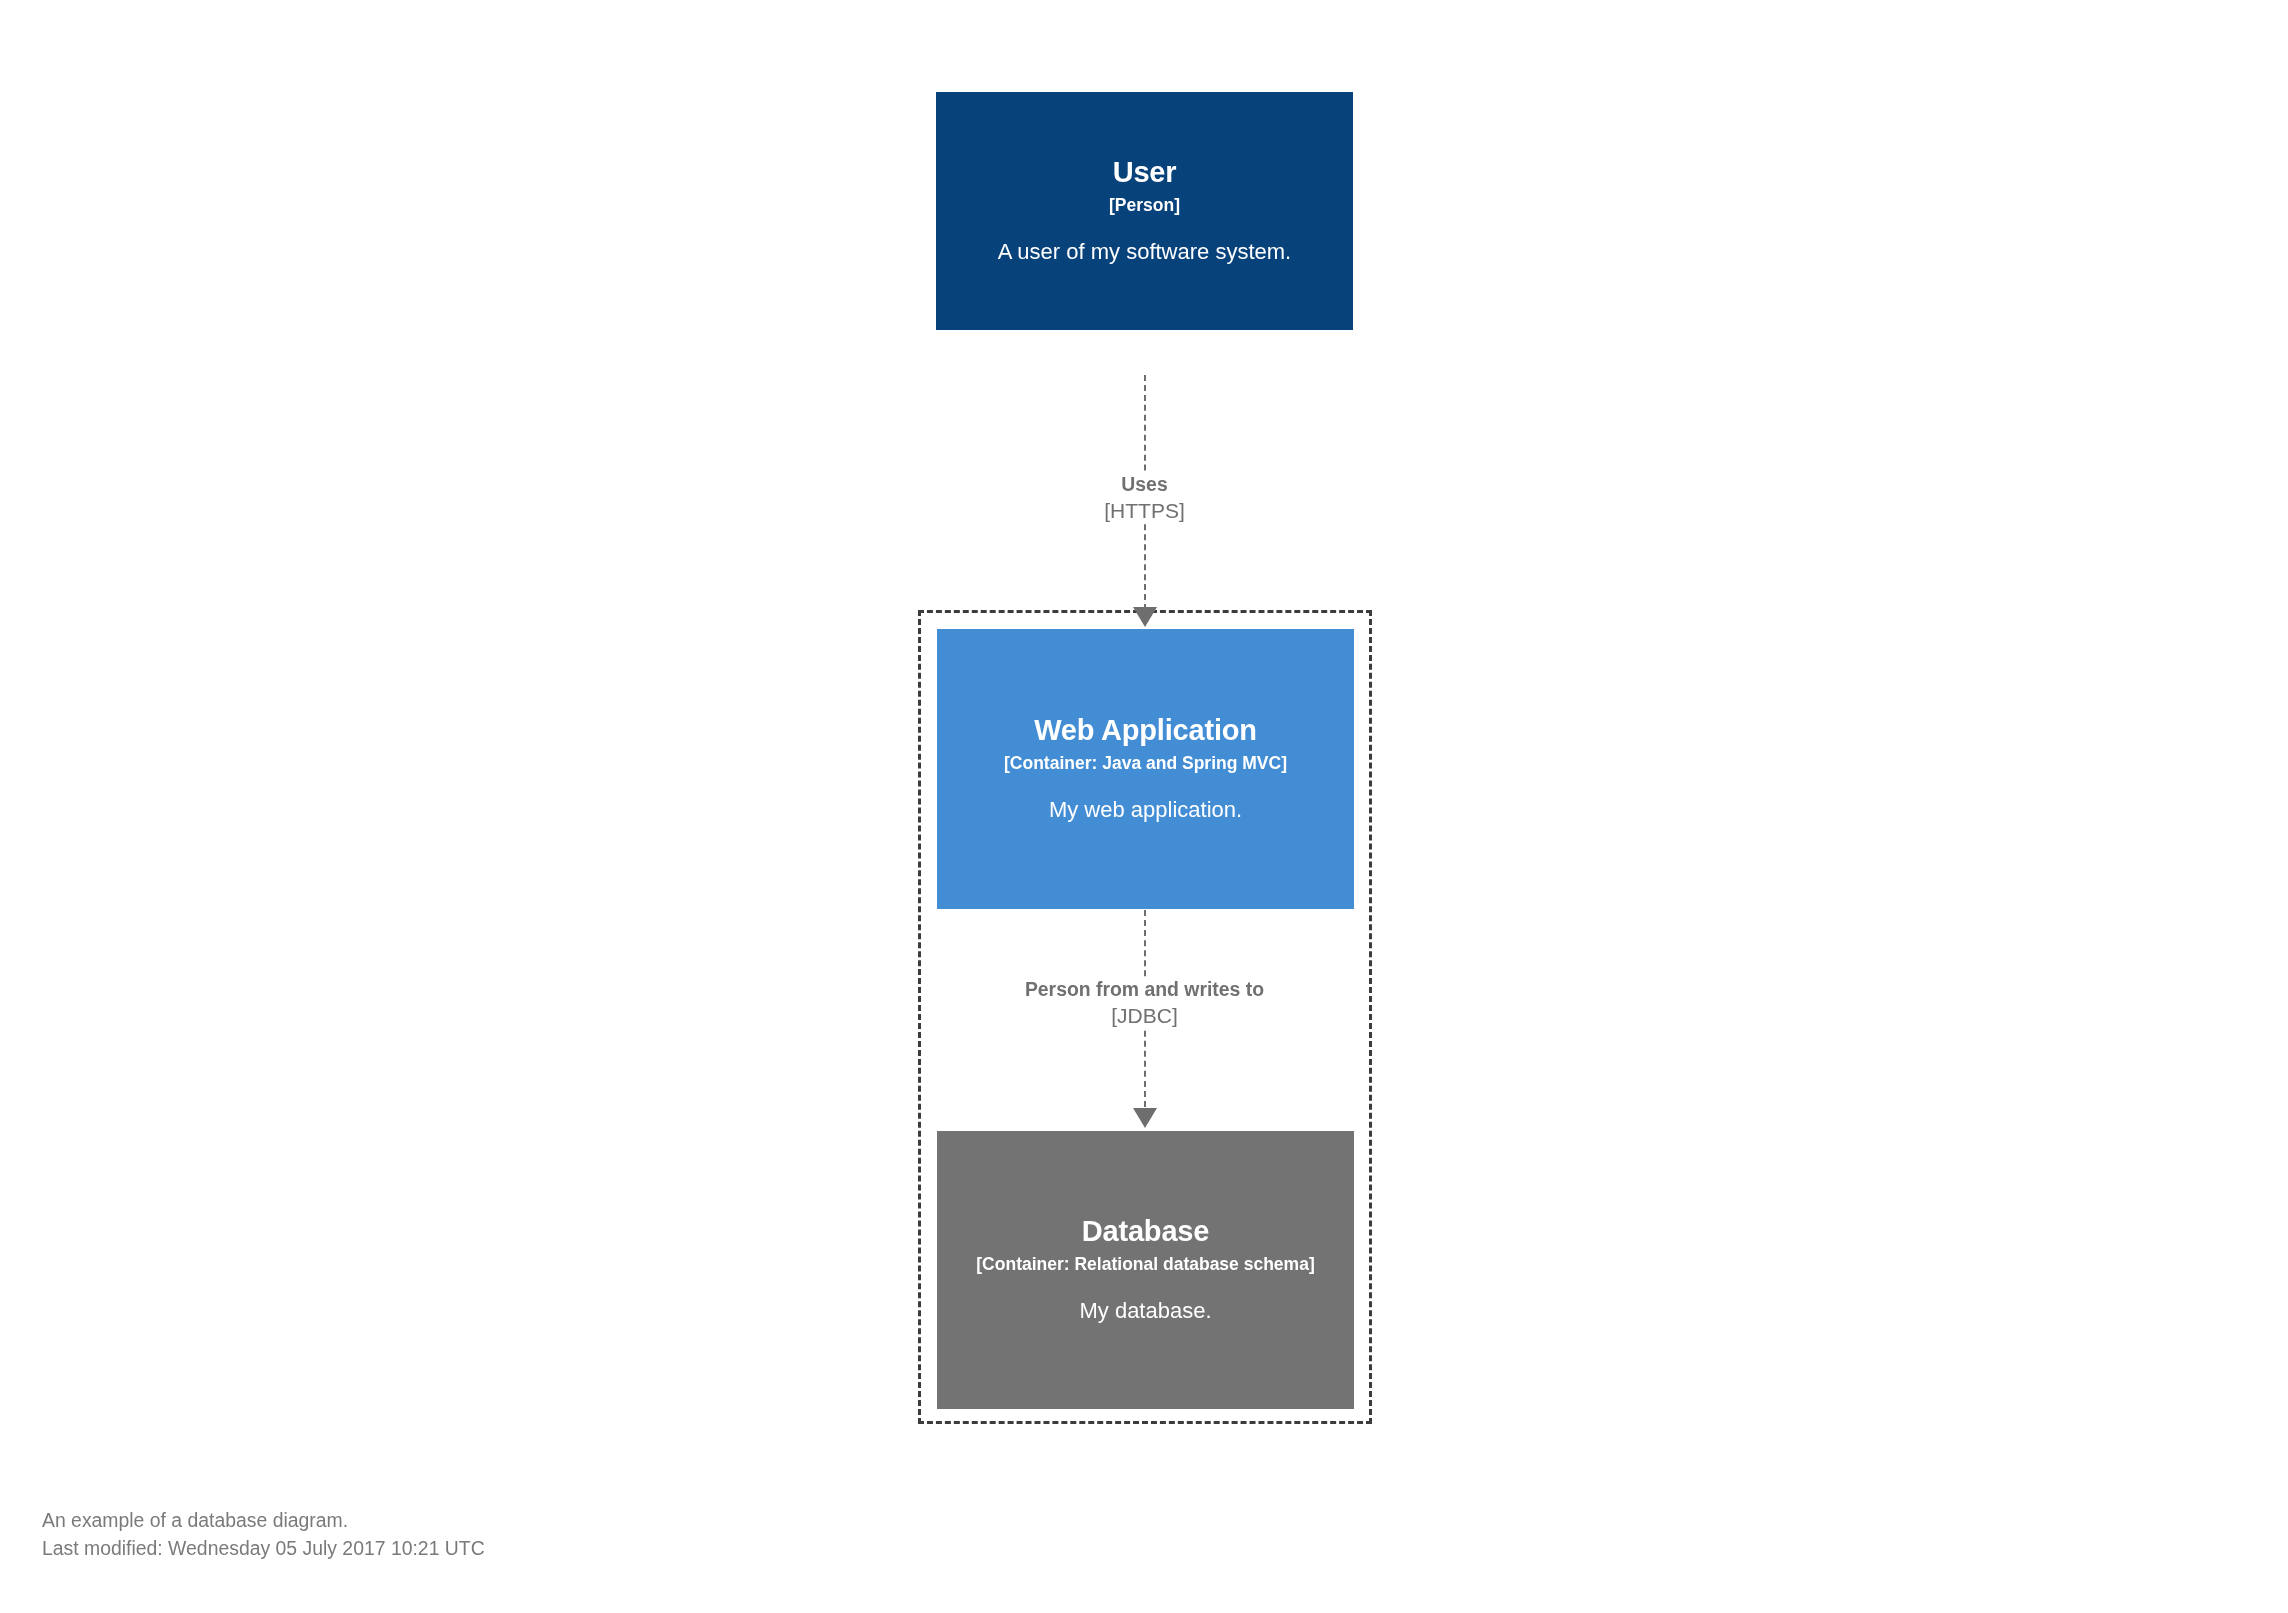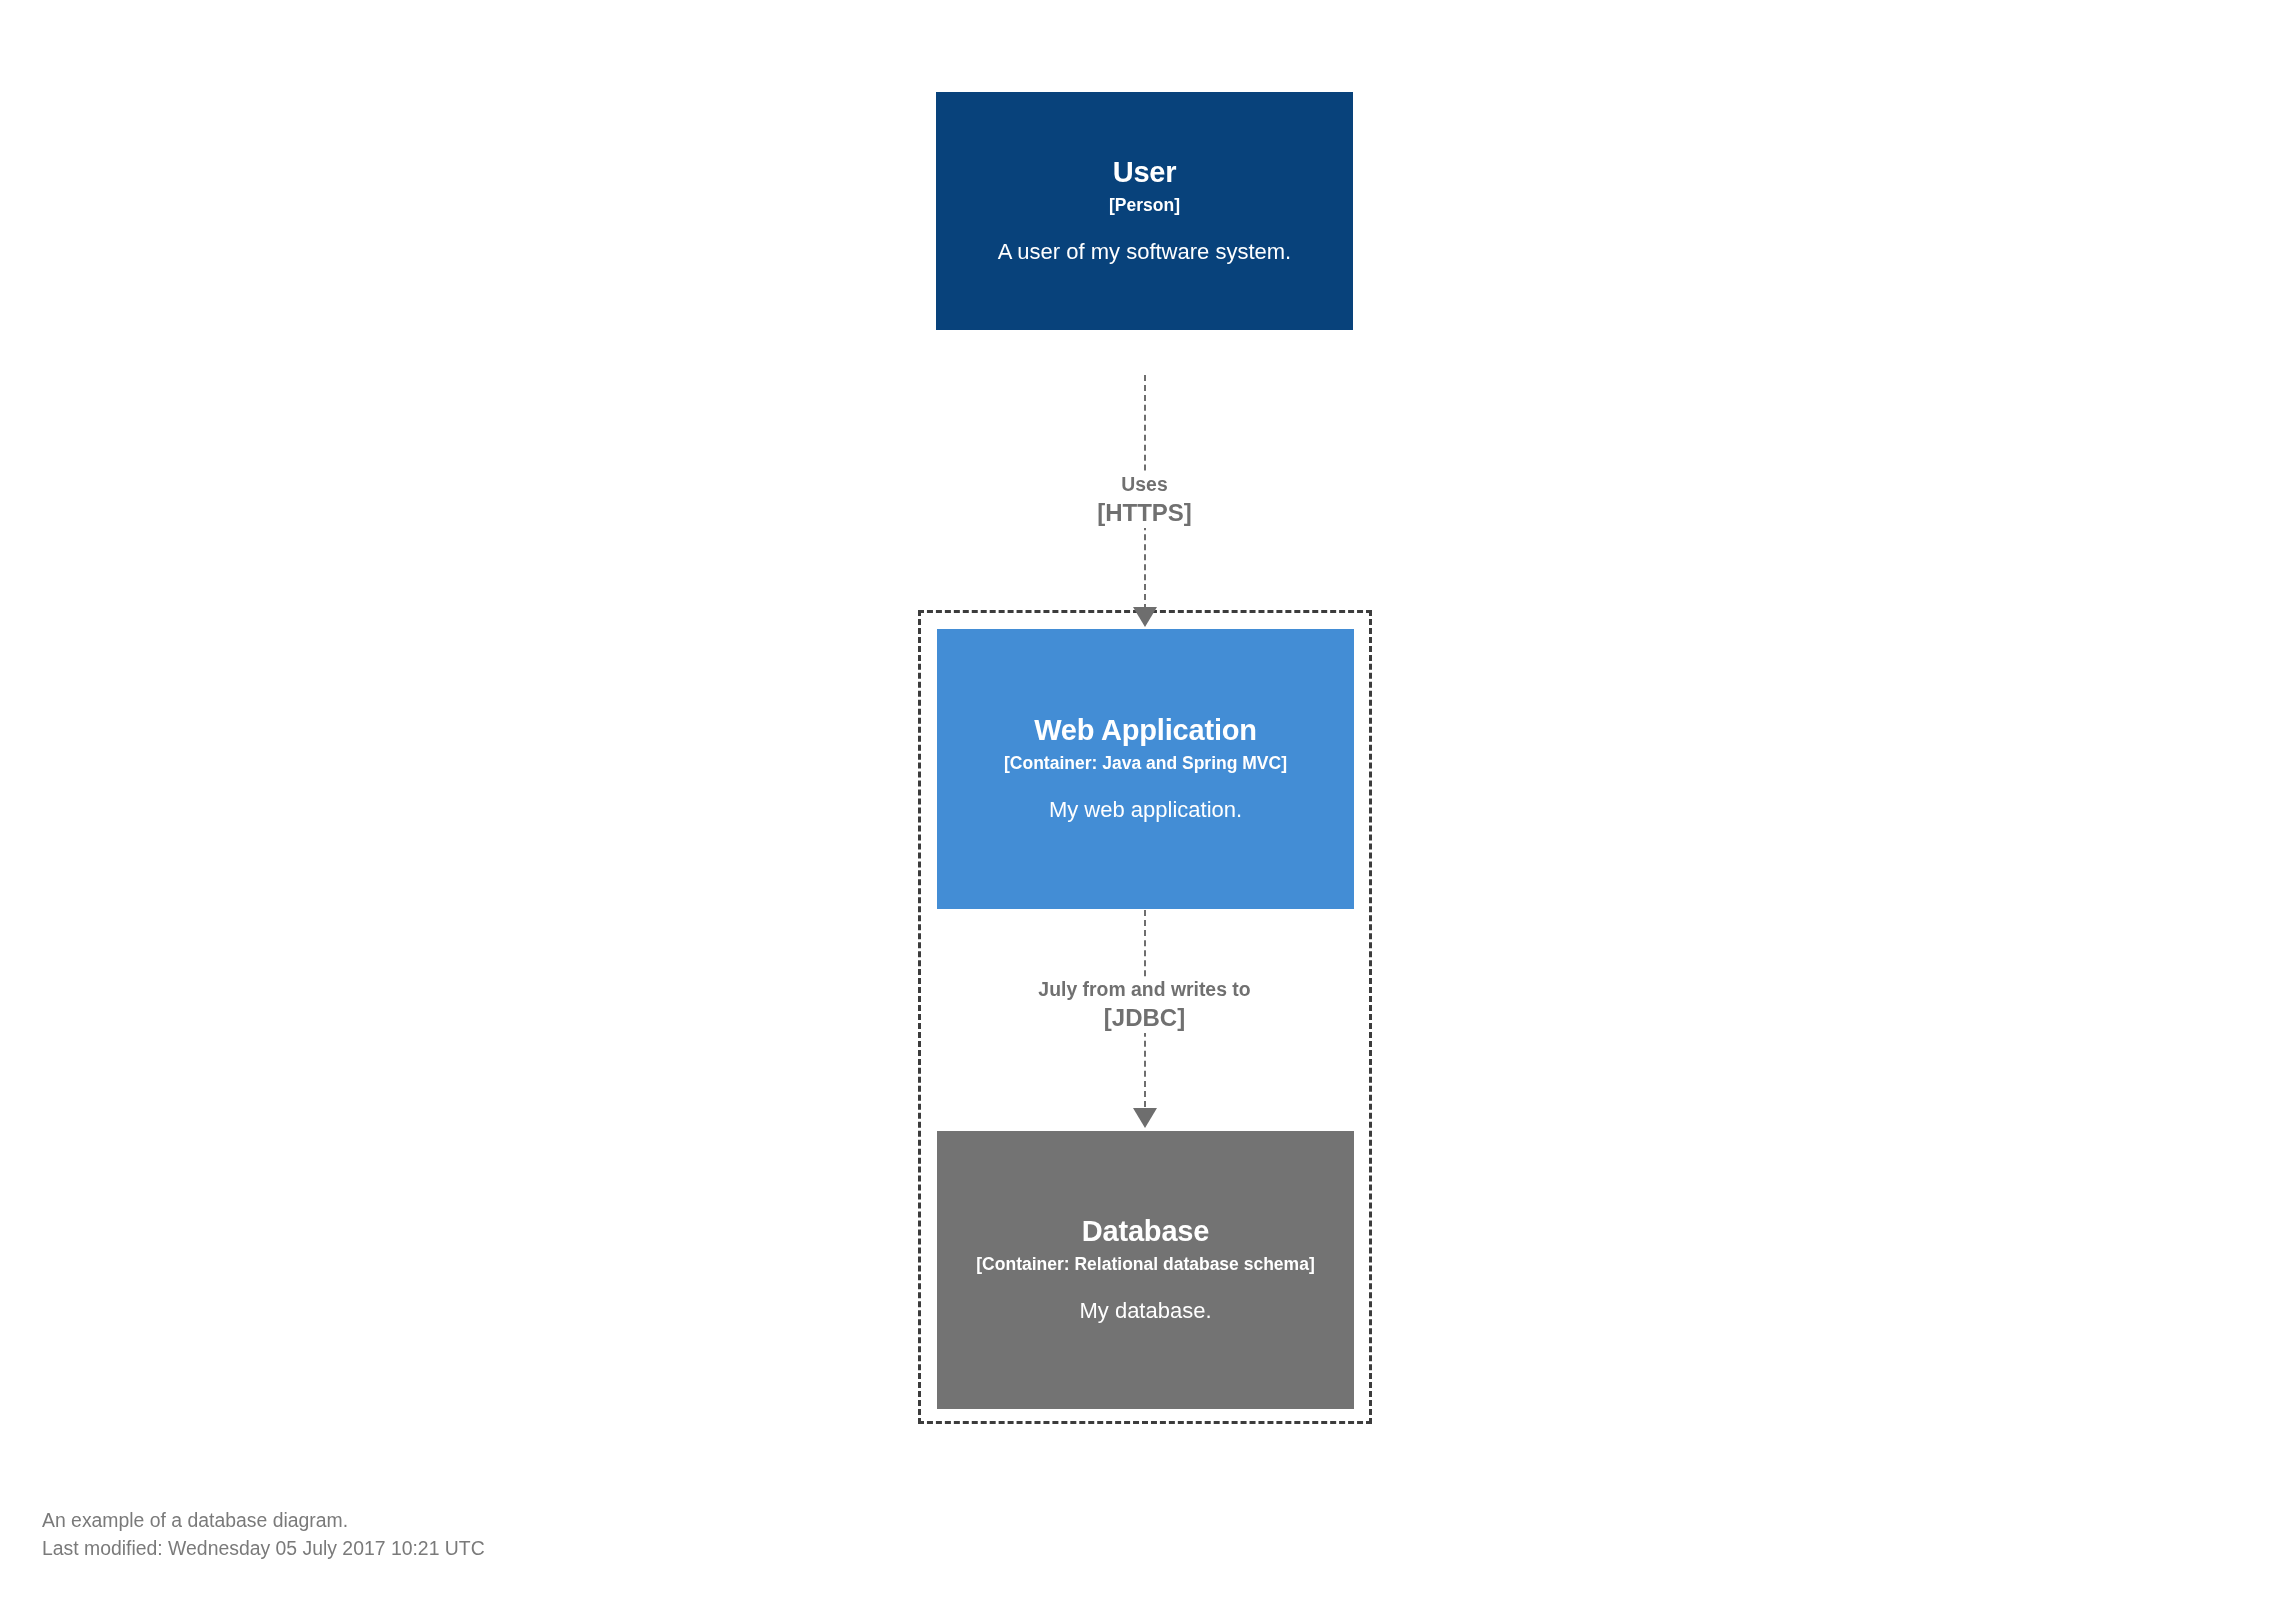--- a/index.html
+++ b/index.html
@@ -114,22 +114,22 @@
     color: #707070;
     background: #ffffff;
     line-height: 1.22;
   }
   .rel-label .rel-desc {
     font-size: 19.4px;
     font-weight: bold;
     display: block;
   }
   .rel-label .rel-tech {
-    font-size: 24px;
-    font-weight: bold;
+    font-size: 21px;
+    font-weight: normal;
     display: block;
     margin-top: 1.8px;
   }
 
   
   #rel-uses .rel-line { left: 1144px; top: 375px; height: 235px; }
   #rel-uses .rel-arrow { left: 1133px; top: 607px; }
   #rel-uses .rel-label { left: 1006px; top: 473px; width: 277px; }
 
   
@@ -184,21 +184,21 @@
   <div class="node" id="node-webapp">
     <div class="node-name">Web Application</div>
     <div class="node-type">[Container: Java and Spring MVC]</div>
     <div class="node-desc">My web application.</div>
   </div>
 
   <div class="relationship" id="rel-reads">
     <div class="rel-line"></div>
     <div class="rel-arrow"></div>
     <div class="rel-label">
-      <span class="rel-desc">July from and writes to</span>
+      <span class="rel-desc">Person from and writes to</span>
       <span class="rel-tech">[JDBC]</span>
     </div>
   </div>
 
   <div class="node" id="node-database">
     <div class="node-name">Database</div>
     <div class="node-type">[Container: Relational database schema]</div>
     <div class="node-desc">My database.</div>
   </div>
 

